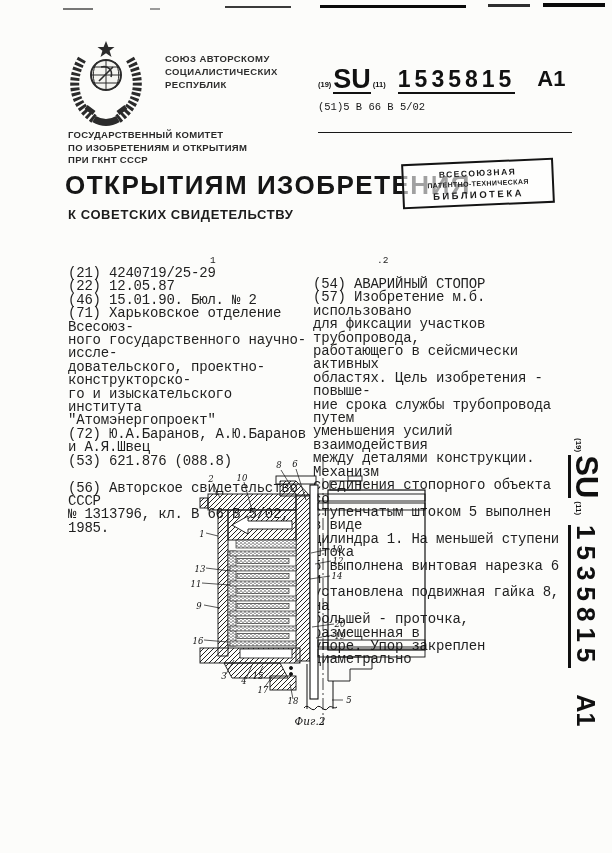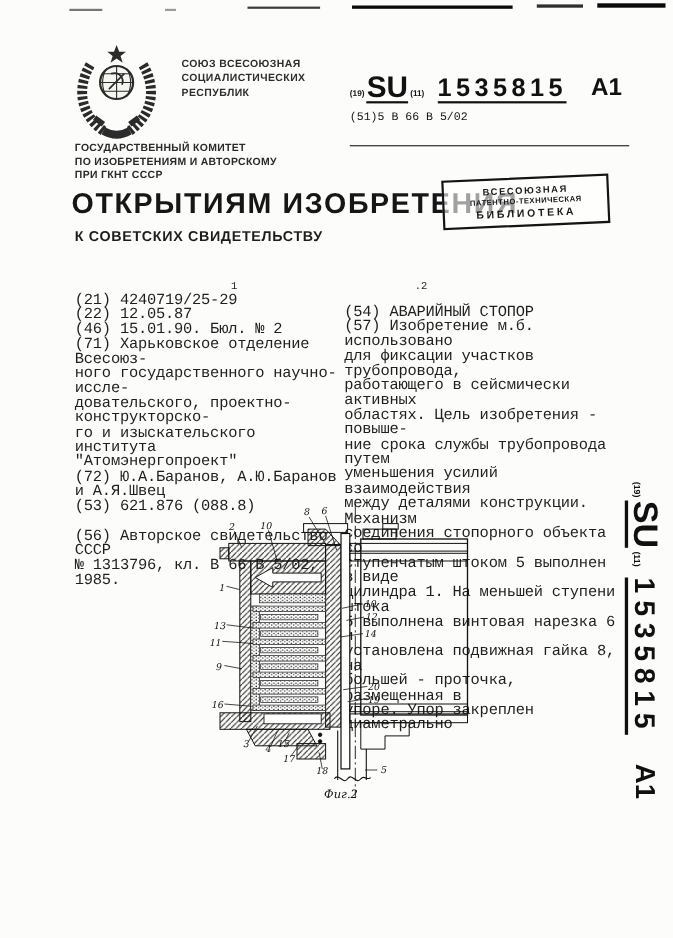--- a/index.html
+++ b/index.html
@@ -68,25 +68,25 @@
       <circle cx="40" cy="38" r="15" stroke-width="2" fill="#f4f4f0"></circle>
       <path d="M25,38 h30 M27,30 h26 M27,46 h26" stroke-width="1"></path>
       <path d="M40,23 v30 M31,25 c-5,8 -5,18 0,26 M49,25 c5,8 5,18 0,26" stroke-width="1"></path>
       <path d="M33,44 L47,30 M35,30 c8,-2 12,4 10,10" stroke-width="1.6"></path>
       <path d="M28,82 q12,7 24,0" stroke-width="7"></path>
       <path d="M20,70 l8,6 M60,70 l-8,6" stroke-width="5"></path>
     </g>
     <polygon points="40,4 42.4,10 48.5,10 43.6,13.8 45.5,20 40,16.2 34.5,20 36.4,13.8 31.5,10 37.6,10" fill="#2b2b2b"></polygon>
   </svg>
 
-  <div class="abs country lines">СОЮЗ ВСЕСОЮЗНАЯ
+  <div class="abs country lines">СОЮЗ АВТОРСКОМУ
 СОЦИАЛИСТИЧЕСКИХ
 РЕСПУБЛИК</div>
   <div class="abs committee lines">ГОСУДАРСТВЕННЫЙ КОМИТЕТ
-ПО ИЗОБРЕТЕНИЯМ И АВТОРСКОМУ
+ПО ИЗОБРЕТЕНИЯМ И ОТКРЫТИЯМ
 ПРИ ГКНТ СССР</div>
   <div class="abs doc-title">ОТКРЫТИЯМ ИЗОБРЕТЕНИЯ</div>
   <div class="abs doc-subtitle">К СОВЕТСКИХ СВИДЕТЕЛЬСТВУ</div>
 
   <div class="abs pubrow">
     <span class="code-small">(19)</span>
     <span class="pub-su">SU</span>
     <span class="code-small">(11)</span>
     <span class="pub-num">1535815</span>
     <span class="pub-kind">А1</span>

